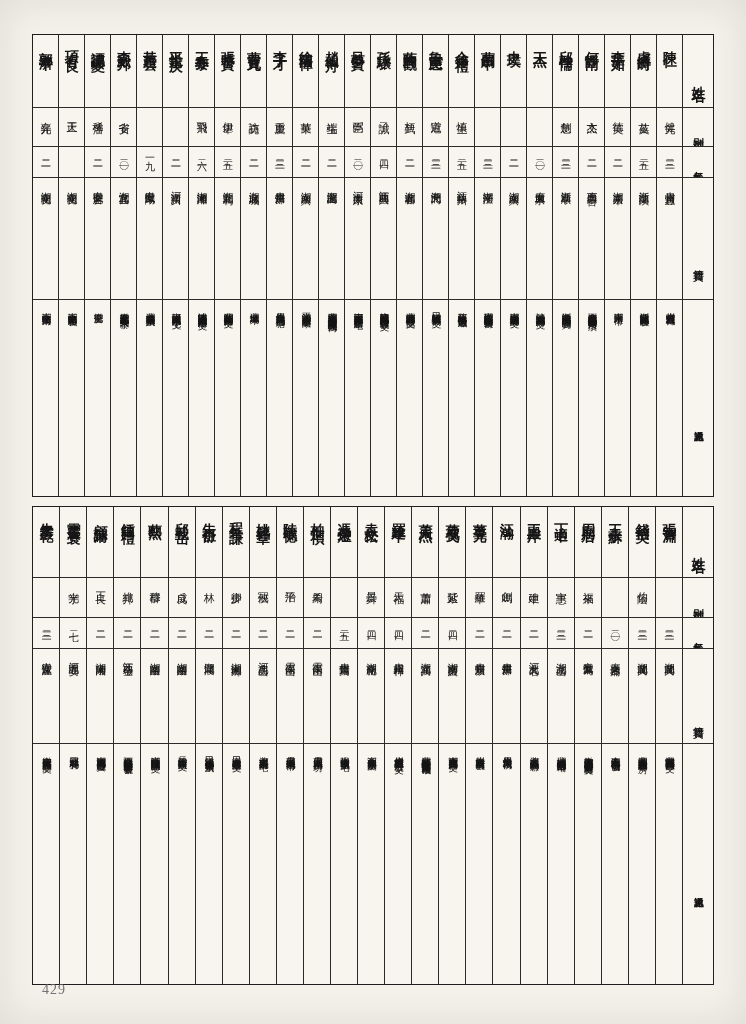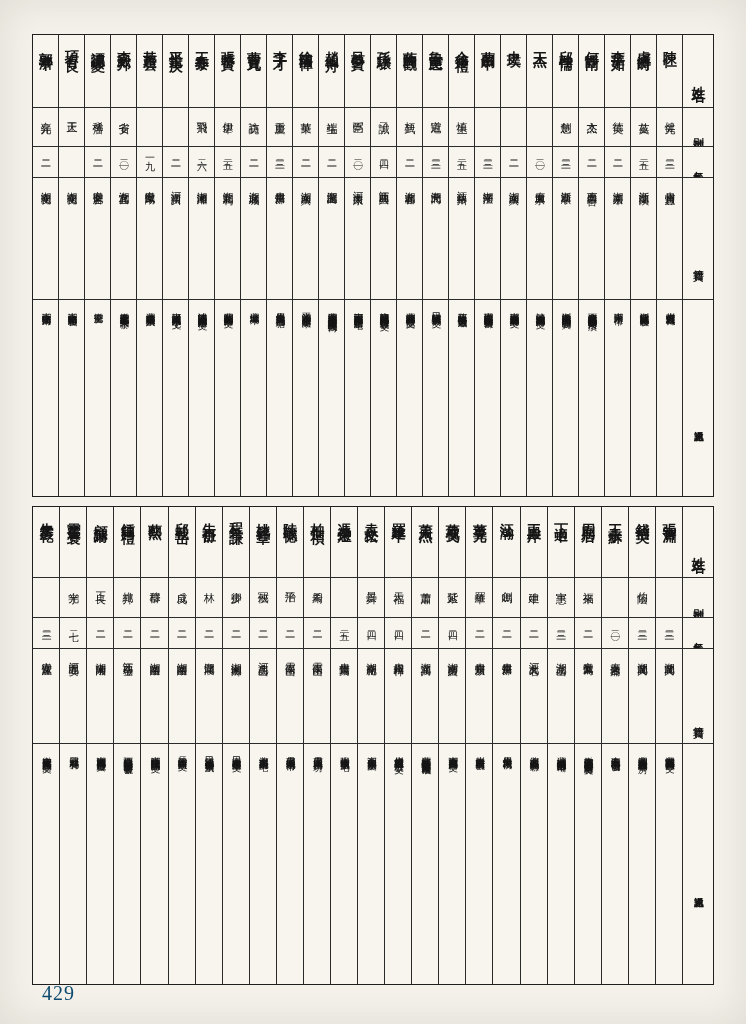--- a/index.html
+++ b/index.html
@@ -67,23 +67,23 @@
   .hlabel{font-weight:bold;font-size:12.5px;}
   .hl-name{letter-spacing:14px;padding-top:14px;}
   .hl-alias{letter-spacing:6px;padding-top:6px;}
   .hl-age{letter-spacing:3px;padding-top:3px;}
   .hl-native{letter-spacing:48px;padding-top:48px;}
   .hl-address{letter-spacing:52px;padding-top:52px;}
 
   .page-number{
     position:absolute;
     left:42px;top:982px;
-    font-size:20px;
+    font-size:14px;
     letter-spacing:1px;
-    color:#0c4a6e;
+    color:#737373;
   }
 </style>
 </head>
 <body>
 
 <div class="page">
   <div class="table-wrap">
 
     <div class="section sec-top">
       <div class="col header-col">

